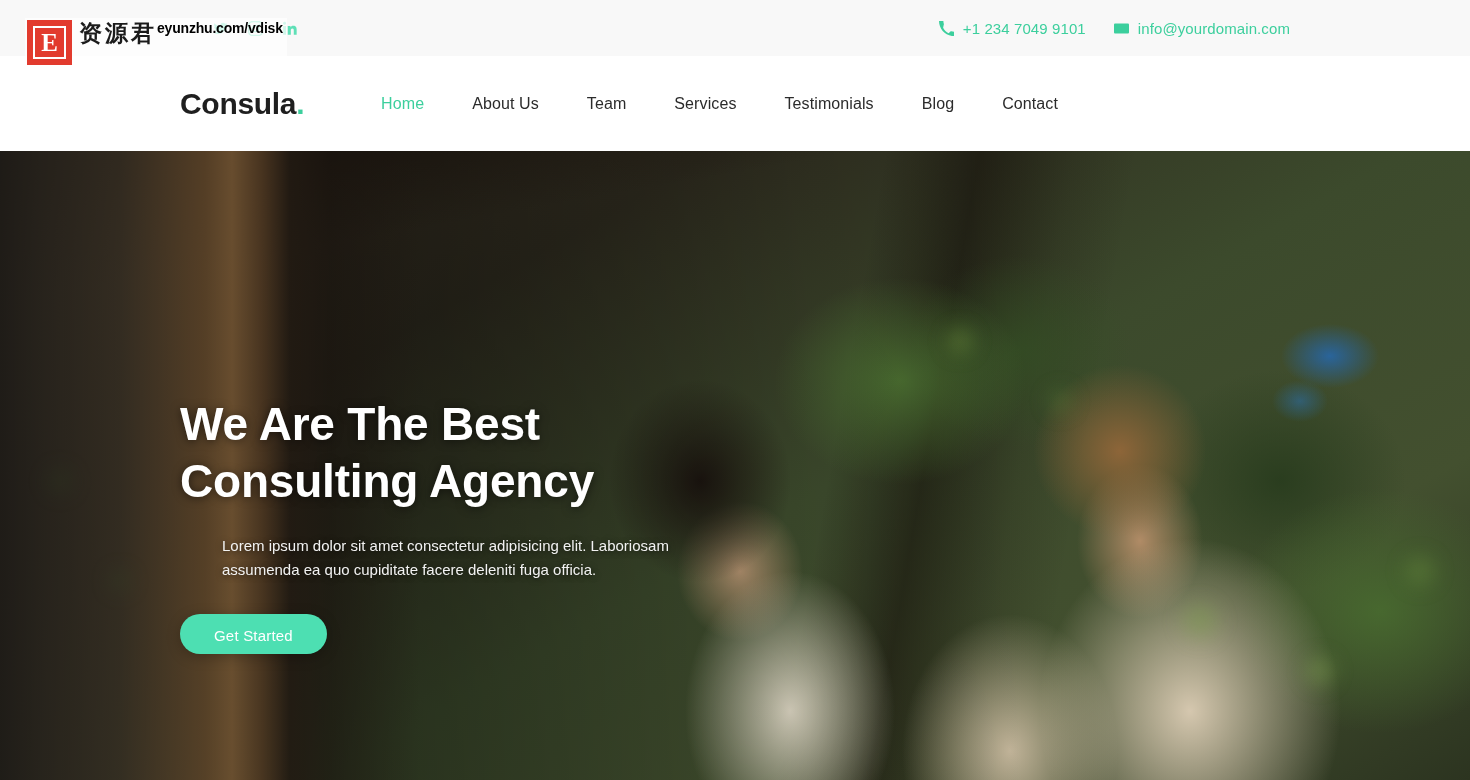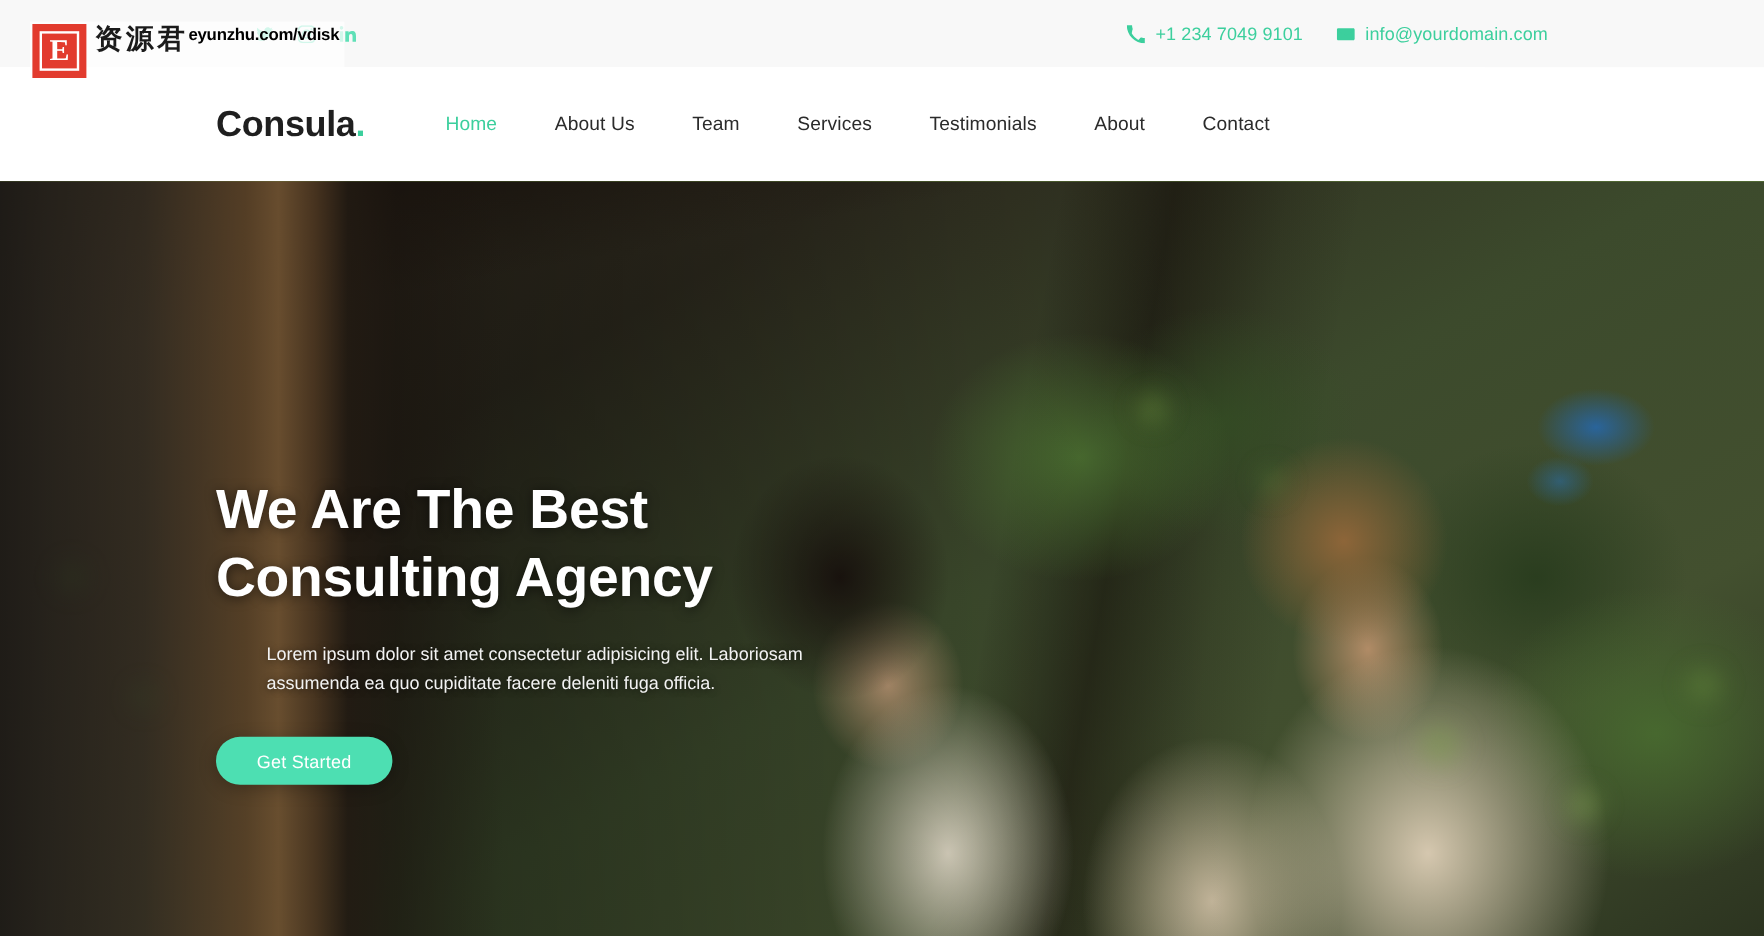--- a/index.html
+++ b/index.html
@@ -57,21 +57,21 @@
   .navlink{
     font-size:16px; color:#2b2b2b; cursor:pointer; white-space:nowrap;
     letter-spacing:.1px;
   }
   .navlink.active{ color:#3ccf9d; }
 
   
   .hero{
     position:absolute; left:0; top:151px; width:1470px; height:629px;
     overflow:hidden;
-    background:#4d7c0f;
+    background:#15803d;
   }
   .hero-photo{
     position:absolute; inset:0;
     
     background:
       
       radial-gradient(ellipse 70px 46px at 1330px 205px, rgba(36,106,182,.80), rgba(36,106,182,0) 70%),
       radial-gradient(ellipse 40px 30px at 1300px 250px, rgba(40,120,200,.45), rgba(40,120,200,0) 70%),
       
       radial-gradient(ellipse 480px 150px at 880px 800px, rgba(240,240,238,.95), rgba(240,240,238,0) 72%),
@@ -230,21 +230,21 @@
 <div class="navbar">
   <div class="brand">
     <span>Consula</span><span class="dot">.</span>
   </div>
   <div class="navlinks">
     <span class="navlink active">Home</span>
     <span class="navlink">About Us</span>
     <span class="navlink">Team</span>
     <span class="navlink">Services</span>
     <span class="navlink">Testimonials</span>
-    <span class="navlink">About</span>
+    <span class="navlink">Blog</span>
     <span class="navlink">Contact</span>
   </div>
 </div>
 
 <div class="hero">
   <div class="hero-photo"></div>
   <div class="hero-shade"></div>
 
   <div class="hero-content">
     <h1 class="hero-title">

